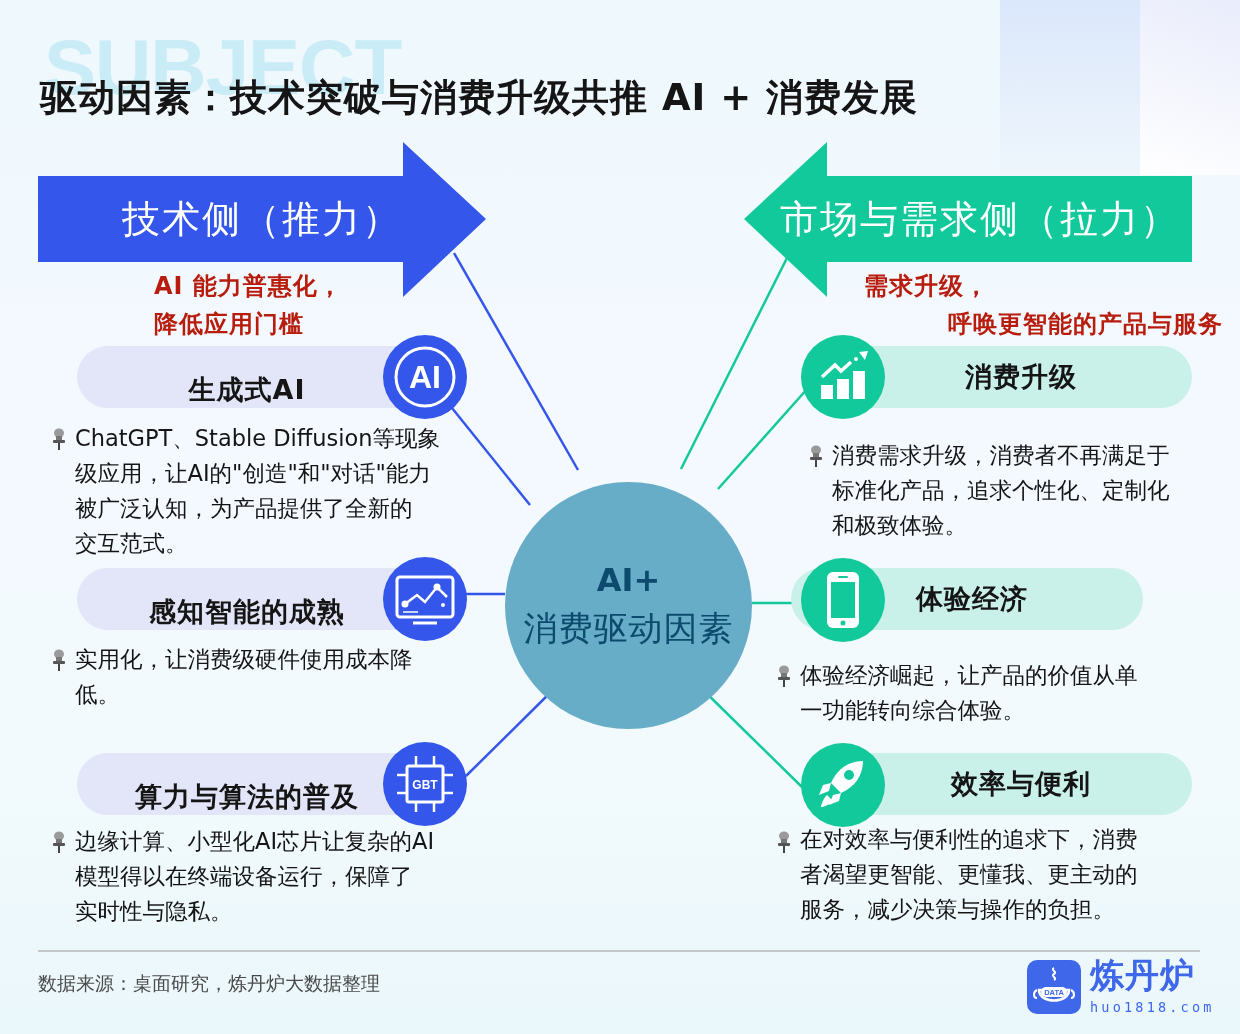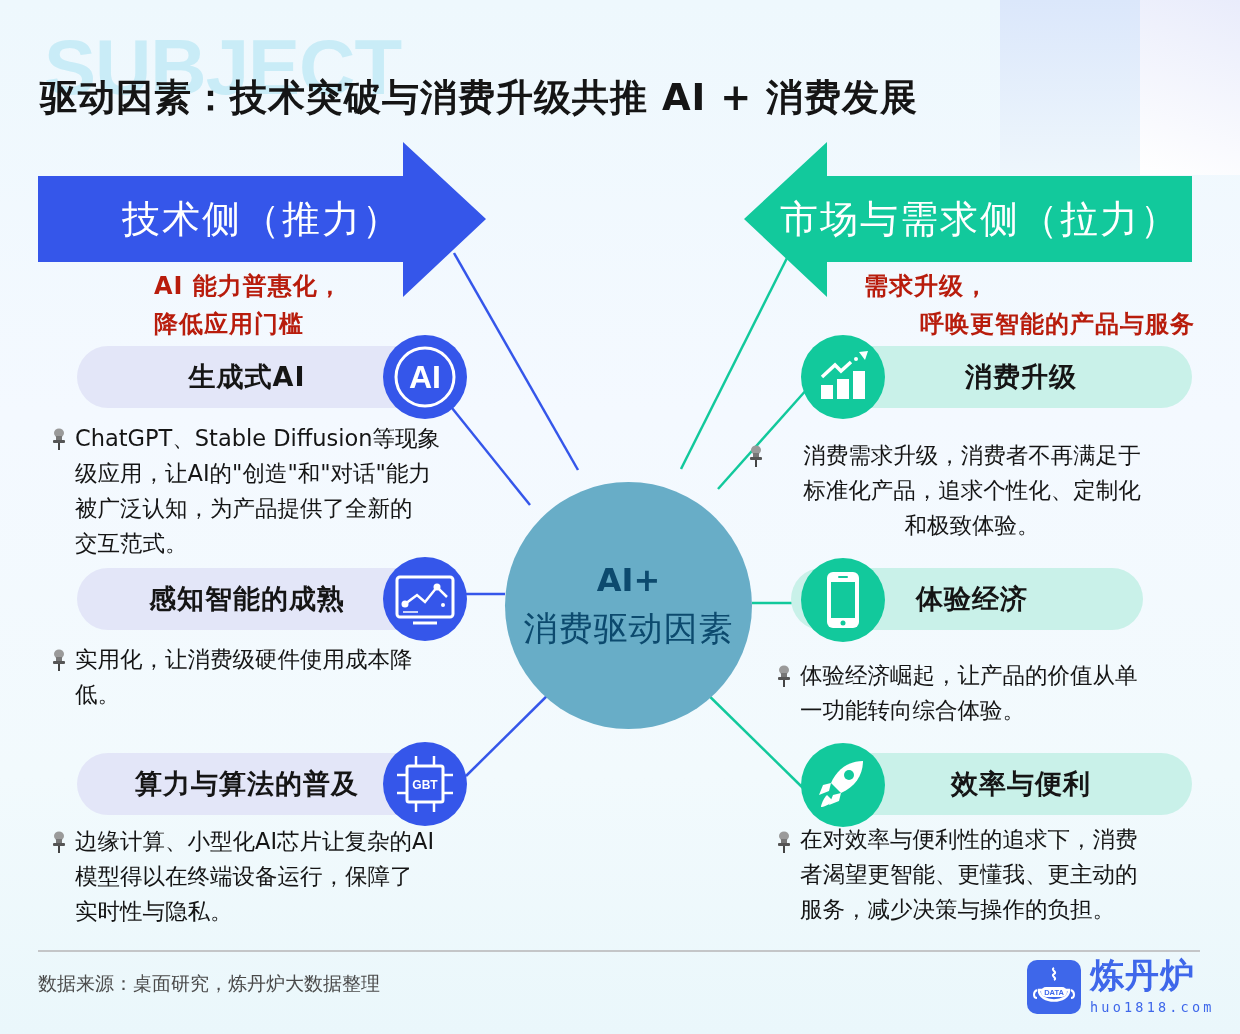--- a/index.html
+++ b/index.html
@@ -14,21 +14,21 @@
     font-size:78px; letter-spacing:-1px; color:#c9ecf7; line-height:1; }
   .title { position:absolute; left:40px; top:73px; font-size:37px; font-weight:700; color:#151515; letter-spacing:1px; white-space:nowrap; }
 
   svg.lines { position:absolute; left:0; top:0; }
 
   .arrow-label { position:absolute; color:#fff; font-size:38px; white-space:nowrap; letter-spacing:2px; }
   .sub-red { position:absolute; color:#b81c0c; font-size:24px; font-weight:700; line-height:38px; white-space:nowrap; letter-spacing:1px; }
 
   .pill { position:absolute; height:62px; border-radius:31px; display:flex; align-items:center; justify-content:center;
     font-size:27px; font-weight:700; color:#151515; letter-spacing:1px; }
-  .pill.left { background:#e3e6f8; }
+  .pill.left { background:#e3e6f8;align-items:flex-end; }
   .pill.right { background:#c9f1e9; }
 
   .icon-circle { position:absolute; width:84px; height:84px; border-radius:50%; display:flex; align-items:center; justify-content:center; }
   .icon-circle.blue { background:#3556ea; }
   .icon-circle.green { background:#12c99c; }
 
   .desc { position:absolute; font-size:22.5px; line-height:35px; color:#151515; }
   .desc .pin { position:absolute; left:-24px; top:7px; width:16px; height:22px; }
 
   .center { position:absolute; left:505px; top:482px; width:247px; height:247px; border-radius:50%; background:#68adc7;
@@ -68,21 +68,21 @@
     <line x1="752" y1="603" x2="802" y2="603" stroke="#12c99c" stroke-width="2.5"></line>
     <line x1="696" y1="683" x2="803" y2="788" stroke="#12c99c" stroke-width="2.5"></line>
   </svg>
 
   <div class="arrow-label" style="left:122px;top:194px;">技术侧（推力）</div>
   <div class="arrow-label" style="left:780px;top:194px;">市场与需求侧（拉力）</div>
 
   <div class="sub-red" style="left:154px;top:267px;">AI 能力普惠化，</div>
   <div class="sub-red" style="left:154px;top:305px;">降低应用门槛</div>
   <div class="sub-red" style="left:864px;top:267px;">需求升级，</div>
-  <div class="sub-red" style="left:876px;top:305px;padding-left:44px;">呼唤更智能的产品与服务</div>
+  <div class="sub-red" style="left:904px;top:305px;padding-left:44px;">呼唤更智能的产品与服务</div>
 
   <div class="pill left" style="left:77px;top:346px;width:350px;padding-right:10px;">
     <span>生成式AI</span>
   </div>
   <div class="icon-circle blue" style="left:383px;top:335px;">
     <svg width="84" height="84" viewBox="0 0 84 84">
       <circle cx="42" cy="42" r="29" fill="none" stroke="#fff" stroke-width="3"></circle>
       <text x="42" y="53" text-anchor="middle" font-family="Liberation Sans,sans-serif" font-weight="700" font-size="32" fill="#fff">AI</text>
     </svg>
   </div>
@@ -159,21 +159,21 @@
   <div class="icon-circle green" style="left:801px;top:335px;">
     <svg width="84" height="84" viewBox="0 0 84 84">
       <rect x="20" y="50" width="12" height="14" fill="#fff"></rect>
       <rect x="36" y="44" width="12" height="20" fill="#fff"></rect>
       <rect x="52" y="36" width="12" height="28" fill="#fff"></rect>
       <polyline points="21,42 34,30 40,36 50,27" fill="none" stroke="#fff" stroke-width="3.5"></polyline>
       <circle cx="55" cy="24" r="2" fill="#fff"></circle>
       <polygon points="58,17 67,16 64,25" fill="#fff"></polygon>
     </svg>
   </div>
-  <div class="desc" style="left:772px;top:438px;width:400px;text-align:center;">
+  <div class="desc" style="left:832px;top:438px;width:400px;">
     <svg class="pin" viewBox="0 0 16 22">
         <ellipse cx="8" cy="5" rx="5" ry="4.5" fill="#9a9a9a"></ellipse>
         <rect x="5" y="8" width="6" height="5" fill="#777"></rect>
         <rect x="2" y="12" width="12" height="3" rx="1" fill="#555"></rect>
         <rect x="7" y="15" width="2" height="7" fill="#444"></rect>
       </svg>
     <div>消费需求升级，消费者不再满足于</div>
     <div>标准化产品，追求个性化、定制化</div>
     <div>和极致体验。</div>
   </div>

